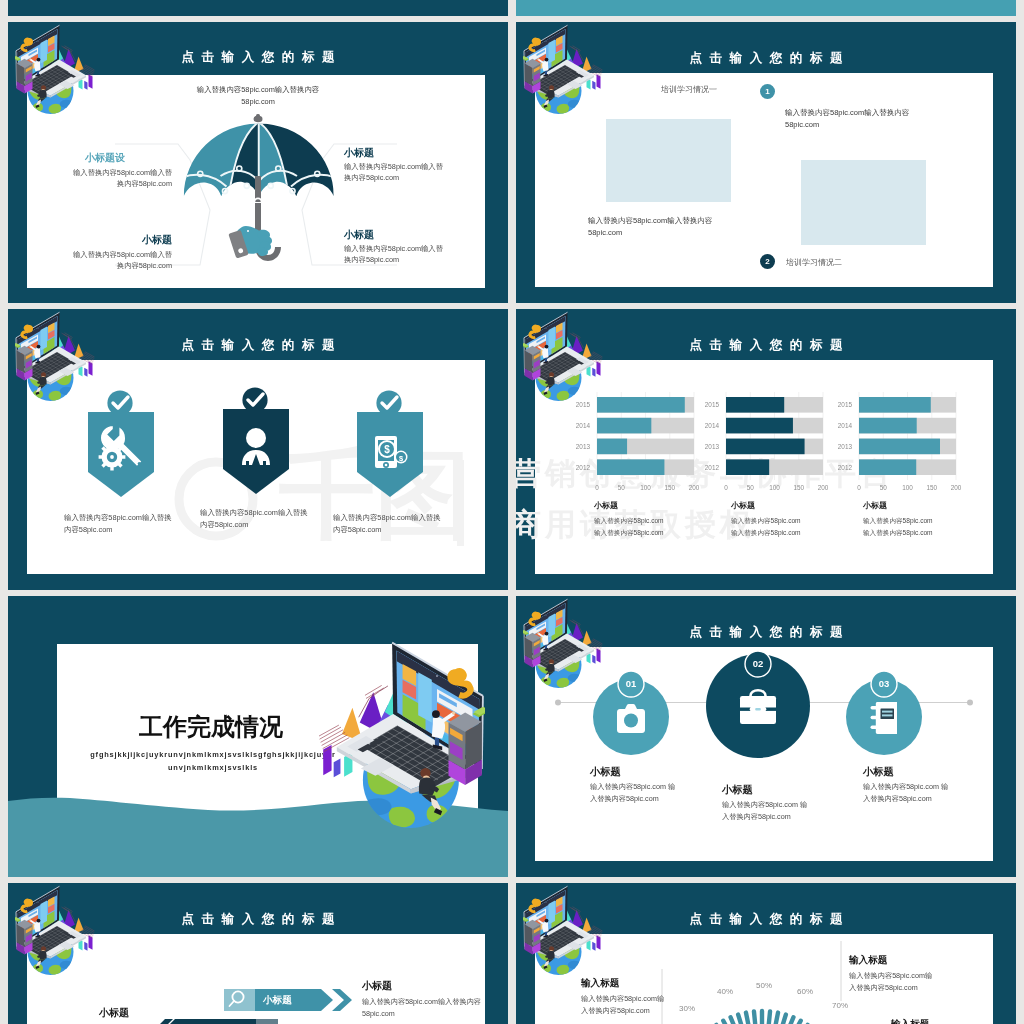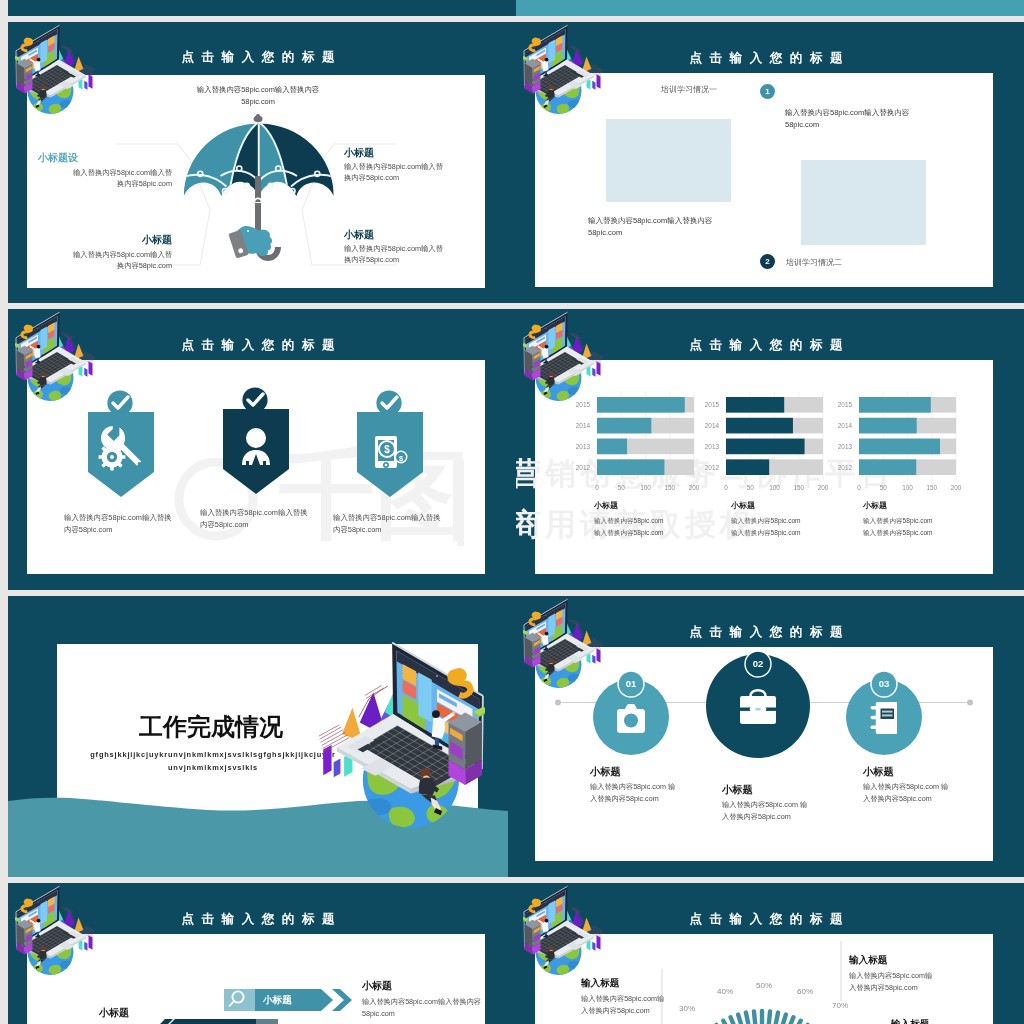--- a/index.html
+++ b/index.html
@@ -1,19 +1,19 @@
 <!DOCTYPE html>
 <html><head>
 <meta charset="utf-8">
 <style>
   html,body{margin:0;padding:0;}
   body{width:1024px;height:1024px;overflow:hidden;background:#e8e7e5;
        font-family:"Liberation Sans",sans-serif;}
   #page{position:relative;width:1024px;height:1024px;background:#e8e7e5;}
-  .slide{position:absolute;overflow:hidden;background:#0d4a60;width:500px;height:281px;padding-left:36px;}
+  .slide{position:absolute;overflow:hidden;background:#0d4a60;width:500px;height:281px;}
   .card{position:absolute;background:#ffffff;}
   .stitle{position:absolute;color:#ffffff;font-weight:bold;letter-spacing:7.5px;text-indent:7.5px;
           white-space:nowrap;text-align:center;font-size:12.6px;}
   .logo{position:absolute;}
   .logo svg{display:block;width:100%;height:100%;}
   .tt{position:absolute;white-space:pre-line;line-height:1.45;}
   .hd{font-weight:bold;}
   .bd{color:#4c4c4c;}
   .wm{position:absolute;pointer-events:none;color:#f0f0f0;font-weight:bold;white-space:nowrap;}
 </style>
@@ -293,21 +293,21 @@
       <g transform="rotate(-18 212 163)">
         <rect x="205" y="150" width="13" height="26" rx="2" fill="#7f8083"></rect>
         <circle cx="211.5" cy="170" r="2.4" fill="#ffffff"></circle>
       </g>
       </g>
     </svg>
 
     <div class="tt" style="left:110px;top:62px;width:280px;text-align:center;font-size:7.4px;color:#3a3a3a;line-height:1.62;">输入替换内容58pic.com输入替换内容
 58pic.com</div>
 
-    <div class="tt hd" style="left:30px;top:129px;width:134px;text-align:left;font-size:10px;color:#5aa7bb;">小标题设</div>
+    <div class="tt hd" style="left:30px;top:129px;width:134px;text-align:center;font-size:10px;color:#5aa7bb;">小标题设</div>
     <div class="tt bd" style="left:24px;top:146px;width:140px;text-align:right;font-size:7.3px;">输入替换内容58pic.com输入替
 换内容58pic.com</div>
 
     <div class="tt hd" style="left:336px;top:124px;width:135px;text-align:left;font-size:10px;color:#0d3c50;">小标题</div>
     <div class="tt bd" style="left:336px;top:140px;width:145px;text-align:left;font-size:7.3px;">输入替换内容58pic.com输入替
 换内容58pic.com</div>
 
     <div class="tt hd" style="left:30px;top:211px;width:134px;text-align:right;font-size:10px;color:#0d3c50;">小标题</div>
     <div class="tt bd" style="left:24px;top:228px;width:140px;text-align:right;font-size:7.3px;">输入替换内容58pic.com输入替
 换内容58pic.com</div>

